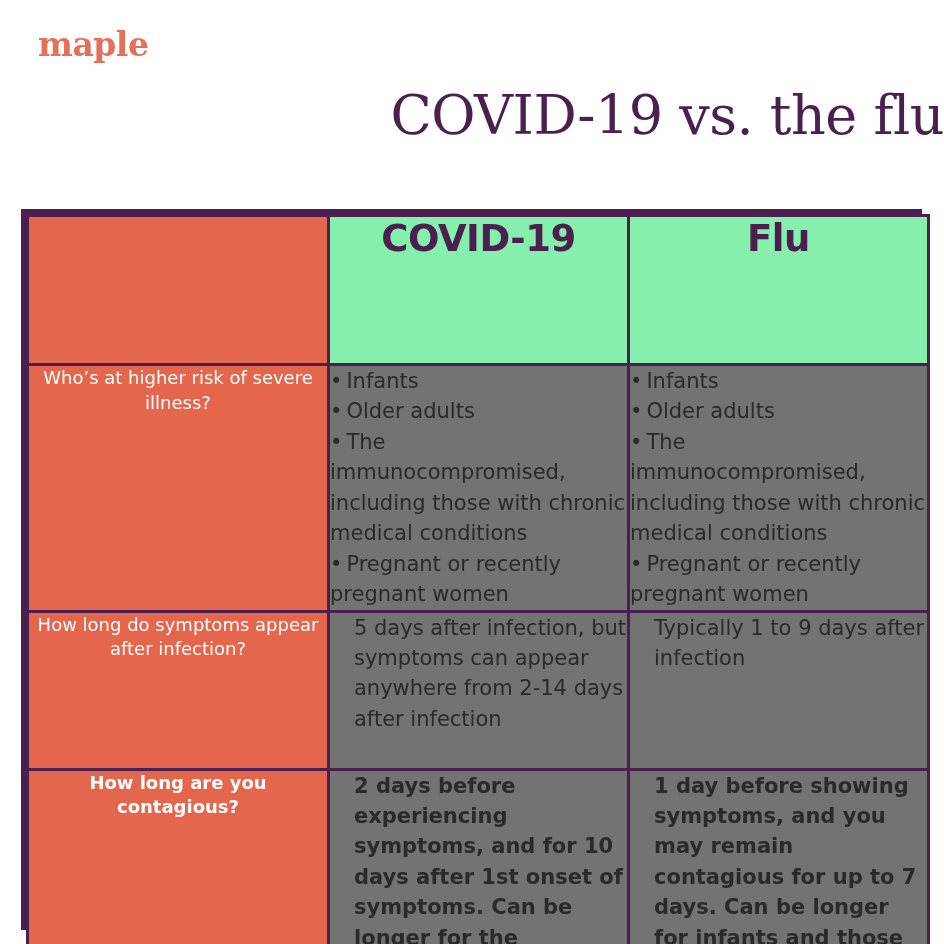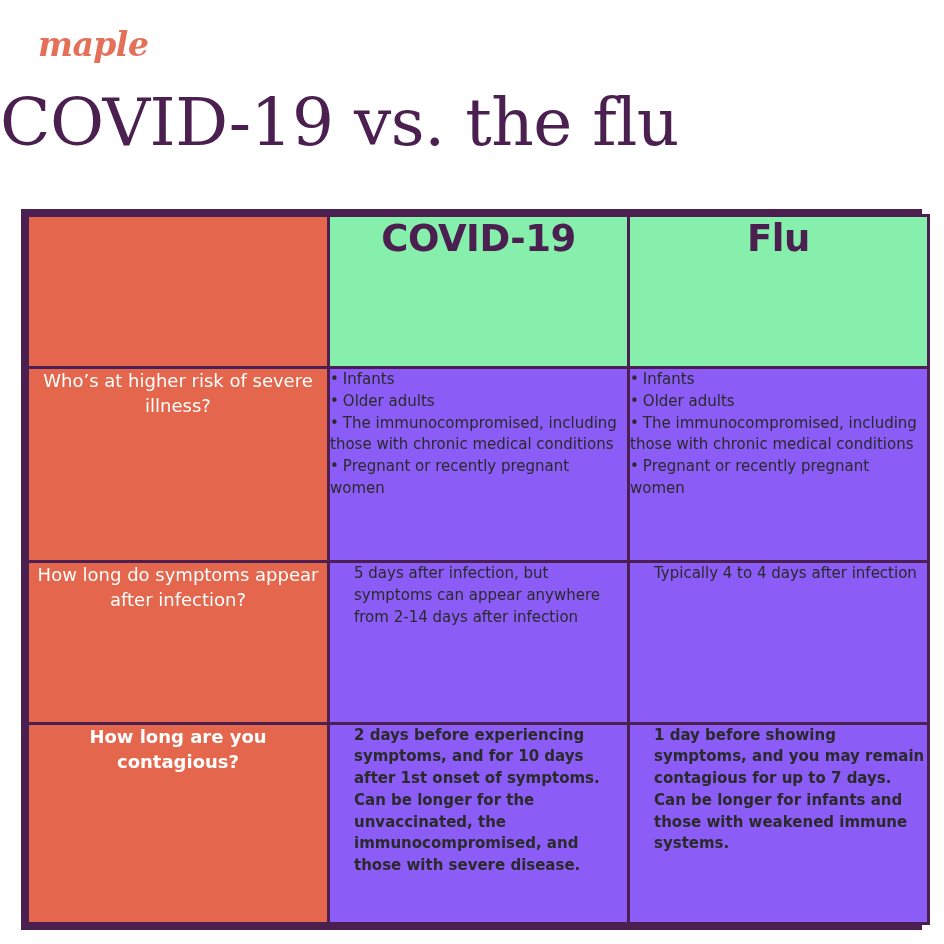--- a/index.html
+++ b/index.html
@@ -24,33 +24,32 @@
   .logo {
     position: absolute;
     left: 38px;
     top: 28px;
     font-family: "DejaVu Serif", serif;
     font-weight: 700;
     font-size: 33px;
     letter-spacing: -0.5px;
     color: #e4705a;
     line-height: 1;
-    font-style: italic;
   }
 
   
   .title {
     position: absolute;
     left: 0;
     top: 88px;
     width: 944px;
-    text-align: left;
+    text-align: right;
     font-family: "DejaVu Serif", serif;
     font-weight: 400;
-    font-size: 66px;
+    font-size: 54px;
     line-height: 1.05;
     color: #4b2050;
     letter-spacing: -0.5px;
   }
 
   
   .table-wrap {
     position: absolute;
     left: 21px;
     top: 209px;
@@ -97,24 +96,24 @@
     text-align: center;
     vertical-align: middle;
     font-family: "DejaVu Sans", sans-serif;
     font-size: 18px;
     line-height: 1.38;
     padding: 10px 18px;
   }
 
   
   .ccell {
-    background: #8b5cf6;
+    background: #737373;
     color: #2a2a2a;
     font-family: "DejaVu Sans", sans-serif;
-    font-size: 15px;
+    font-size: 21px;
     line-height: 1.45;
     padding: 16px 16px 16px 18px;
     vertical-align: top;
   }
   .ccell ul {
     margin: 0;
     padding: 0;
     list-style: none;
   }
   .ccell li {
@@ -176,21 +175,21 @@
             </ul>
           </td>
         </tr>
 
         <tr class="row-h2">
           <td class="qcell">How long do symptoms appear after infection?</td>
           <td class="ccell">
             <p>5 days after infection, but symptoms can appear anywhere from 2-14 days after infection</p>
           </td>
           <td class="ccell">
-            <p>Typically 4 to 4 days after infection</p>
+            <p>Typically 1 to 9 days after infection</p>
           </td>
         </tr>
 
         <tr class="row-h3">
           <td class="qcell">How long are you contagious?</td>
           <td class="ccell">
             <p>2 days before experiencing symptoms, and for 10 days after 1st onset of symptoms. Can be longer for the unvaccinated, the immunocompromised, and those with severe disease.</p>
           </td>
           <td class="ccell">
             <p>1 day before showing symptoms, and you may remain contagious for up to 7 days. Can be longer for infants and those with weakened immune systems.</p>

